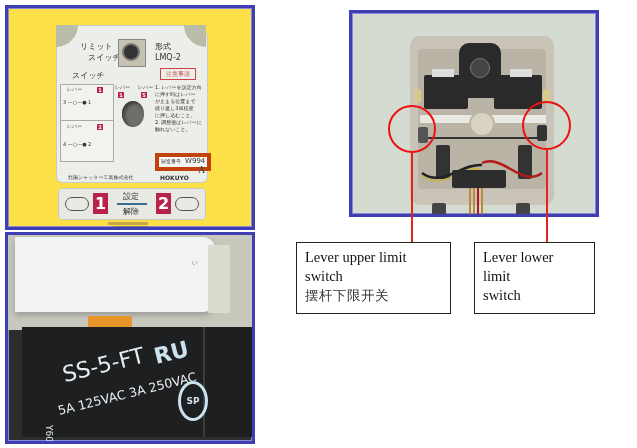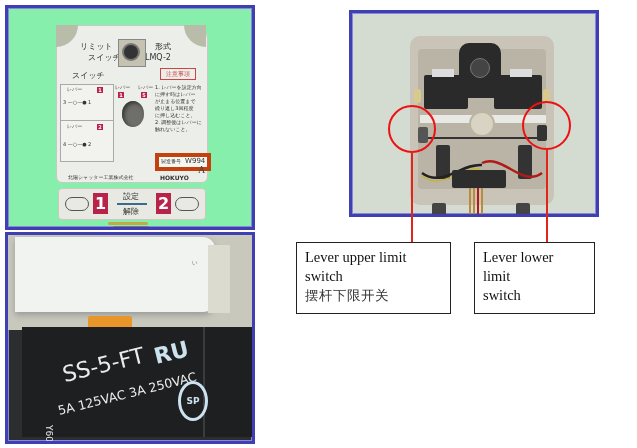--- a/index.html
+++ b/index.html
@@ -1,18 +1,18 @@
 <!DOCTYPE html>
 <html><head>
 <meta charset="utf-8">
 <style>
   html, body { margin:0; padding:0; background:#ffffff; }
   body { width:637px; height:448px; position:relative; overflow:hidden; font-family:"Liberation Serif", serif; }
   .frame { position:absolute; box-sizing:border-box; border:3px solid #3f3fb3; box-shadow: inset 0 0 0 1px #8888d8; overflow:hidden; }
-  #photo-tl { left:5px; top:5px; width:250px; height:225px; background:#86efac; }
+  #photo-tl { left:5px; top:5px; width:250px; height:225px; background:#fde047; }
   #photo-bl { left:5px; top:232px; width:250px; height:212px; background:#2b2d2f; }
   #photo-tr { left:349px; top:10px; width:250px; height:207px; background:#d4dbd1; }
   .abs { position:absolute; }
 
   
   .plate { left:48px; top:17px; width:150px; height:156px; background:#eceee9; border-radius:14px 14px 6px 6px; border:1px solid #c8c9c0; }
   .plate-notch-l { left:48px; top:17px; width:22px; height:22px; background:#b9bca8; border-bottom-right-radius:22px; }
   .plate-notch-r { left:176px; top:17px; width:22px; height:22px; background:#b9bca8; border-bottom-left-radius:22px; }
   .jp { font-family:"DejaVu Sans", sans-serif; color:#333; font-size:8px; line-height:9px; white-space:nowrap; }
   .jp-sm { font-family:"DejaVu Sans", sans-serif; color:#333; font-size:5px; line-height:7px; white-space:nowrap; }
@@ -56,21 +56,21 @@
 <body>
 
 <div id="photo-tl" class="frame">
   <div class="abs plate"></div>
   <div class="abs plate-notch-l"></div>
   <div class="abs plate-notch-r"></div>
 
   <div class="abs jp" style="left:72px;top:34px;">リミット</div>
   <div class="abs jp" style="left:80px;top:45px;">スイッチ</div>
   <div class="abs jp" style="left:147px;top:34px;">形式</div>
-  <div class="abs jp" style="left:137px;top:45px;">LMQ-2</div>
+  <div class="abs jp" style="left:147px;top:45px;">LMQ-2</div>
 
   <div class="abs knob-sq"></div>
   <div class="abs knob"></div>
 
   <div class="abs jp" style="left:64px;top:63px;">スイッチ</div>
   <div class="abs notice">注意事項</div>
 
   <div class="abs table-box">
     <div class="abs jp-sm" style="left:6px;top:1px;">レバー</div>
     <div class="abs redbox" style="left:36px;top:2px;width:6px;height:6px;font-size:5px;line-height:6px;">1</div>

